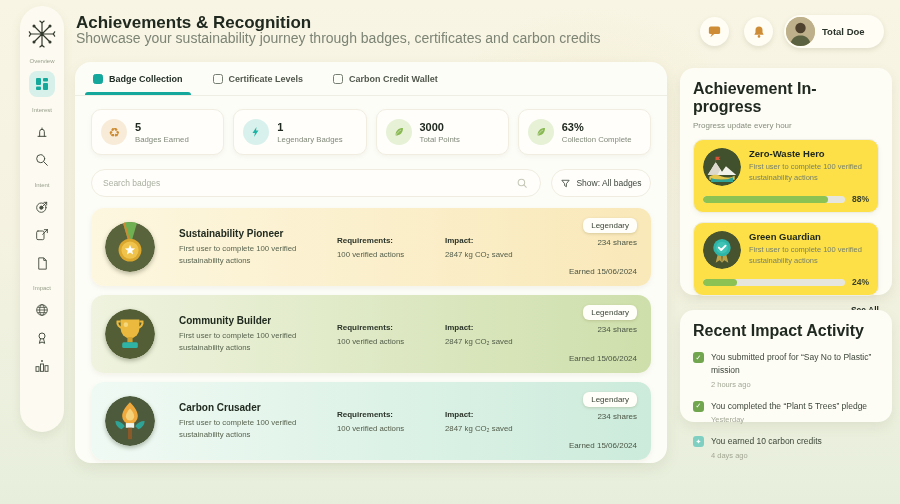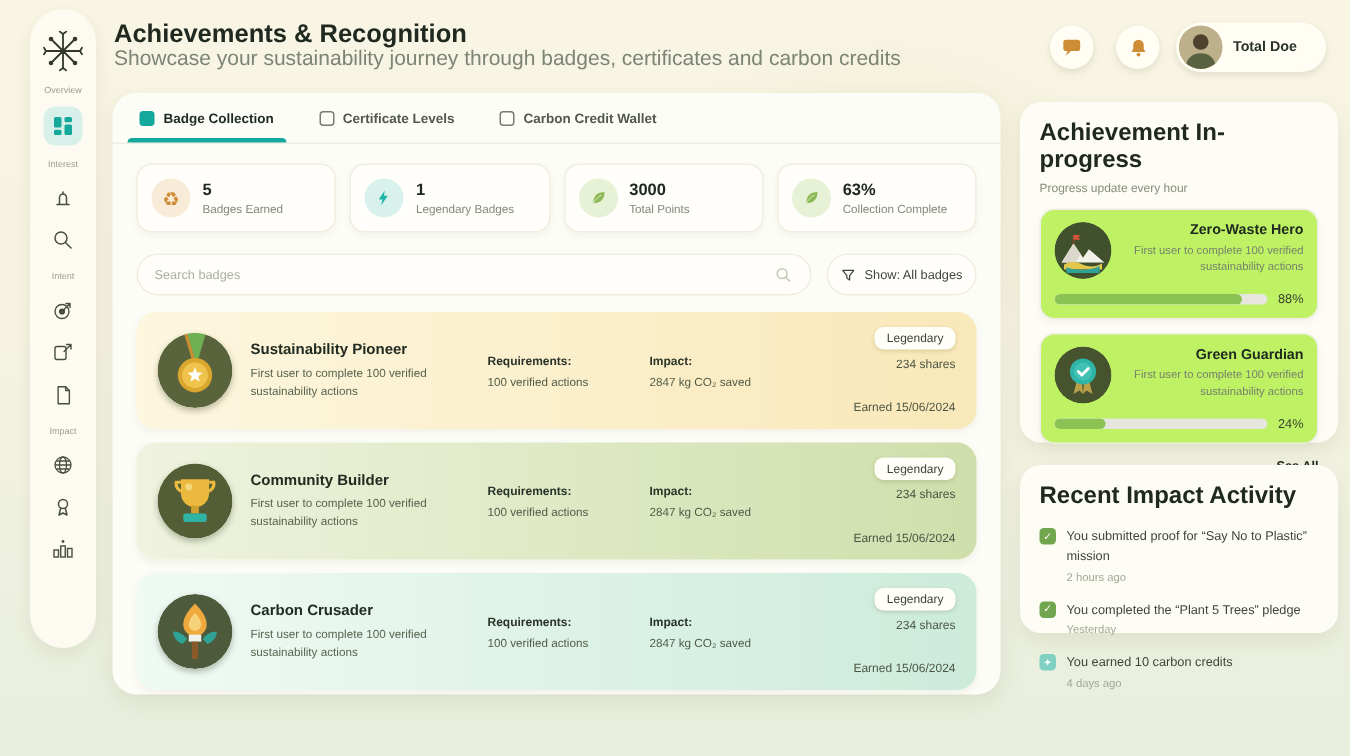--- a/index.html
+++ b/index.html
@@ -54,49 +54,49 @@
   .filter-pill { width:100px; height:28px; background:#fffefb; border:1px solid #f0ede0; border-radius:14px;
                  display:flex; align-items:center; justify-content:center; gap:5px; font-size:8.5px; color:#3c453b; cursor:pointer; }
 
   .badges { padding:7px 16px 0; }
   .badge-card { height:78px; border-radius:13px; margin-bottom:9px; display:flex; align-items:center;
                 padding:0 14px; box-shadow:0 2px 5px rgba(140,140,100,.10); cursor:pointer; }
   .badge-card.c1 { background:linear-gradient(90deg,#fdf7e0 0%,#f9e8b8 100%); }
   .badge-card.c2 { background:linear-gradient(90deg,#eff3df 0%,#cedfab 100%); }
   .badge-card.c3 { background:linear-gradient(90deg,#f0faf4 0%,#ccebdb 100%); }
   .bicon { width:50px; height:50px; border-radius:50%; flex:0 0 auto; box-shadow:0 2px 4px rgba(60,70,40,.35); }
-  .btxt { width:158px; margin-left:12px; }
+  .btxt { width:158px; margin-left:24px; }
   .bname { font-size:10px; font-weight:700; color:#212b20; }
   .bdesc { font-size:7.8px; color:#59644f; line-height:1.45; margin-top:4px; width:132px; }
   .bcol { width:108px; }
   .bcol-l { font-size:8px; font-weight:700; color:#2a3328; }
   .bcol-v { font-size:7.8px; color:#525c49; margin-top:5px; }
   .bright { margin-left:auto; height:58px; display:flex; flex-direction:column; align-items:flex-end; }
   .tier-pill { background:#fffef8; border-radius:6px; font-size:8px; color:#3a4336; padding:3px 8px;
                box-shadow:0 1px 3px rgba(120,110,60,.25); }
   .shares { font-size:8px; color:#4c5645; margin-top:5px; }
   .earned { font-size:8px; color:#4c5645; margin-top:auto; }
 
   
   .rcard { position:absolute; left:680px; width:212px; background:#fdfdf6; border-radius:14px;
            box-shadow:0 5px 12px rgba(120,120,90,.12); padding:12px 13px; }
   .rcard.progress { top:68px; height:227px; }
   .rcard.activity { top:310px; height:112px; }
   .rtitle { font-size:16px; font-weight:700; color:#20291f; }
   .rsub { font-size:8px; color:#878e7d; margin-top:5px; }
-  .prog-item { background:#bef264; border:1px solid #efeee4; border-radius:10px; padding:8px 9px; margin-top:9px;
-               box-shadow:0 2px 4px rgba(140,140,100,.08);text-align:right; }
+  .prog-item { background:#fde047; border:1px solid #efeee4; border-radius:10px; padding:8px 9px; margin-top:9px;
+               box-shadow:0 2px 4px rgba(140,140,100,.08); }
   .prog-head { display:flex; gap:8px; }
   .picon { width:38px; height:38px; border-radius:50%; flex:0 0 auto; }
   .pname { font-size:9.5px; font-weight:700; color:#20291f; }
   .pdesc { font-size:7.5px; color:#77806c; line-height:1.45; margin-top:3px; }
   .prog-row { display:flex; align-items:center; gap:7px; margin-top:8px; }
   .track { flex:1; height:7px; border-radius:4px; background:#e6e6df; overflow:hidden; }
   .fill { height:100%; border-radius:4px; background:#8cc153; }
-  .plabel { font-size:8.5px; font-weight:400; color:#39422f; }
+  .plabel { font-size:8.5px; font-weight:700; color:#39422f; }
   .see-all { text-align:right; font-size:8.5px; font-weight:700; color:#20291f; text-decoration:underline; margin-top:9px; cursor:pointer; }
 
   .act-item { display:flex; gap:7px; margin-top:11px; }
   .act-ic { width:11px; height:11px; border-radius:3px; flex:0 0 auto; display:flex; align-items:center;
             justify-content:center; font-size:7px; color:#fff; margin-top:1px; }
   .act-ic.check { background:#71a64f; }
   .act-ic.credit { background:#7fd0c2; }
   .act-text { font-size:8.5px; color:#3c4538; line-height:1.5; }
   .act-time { font-size:7.5px; color:#a3a895; margin-top:3px; }
 </style>

